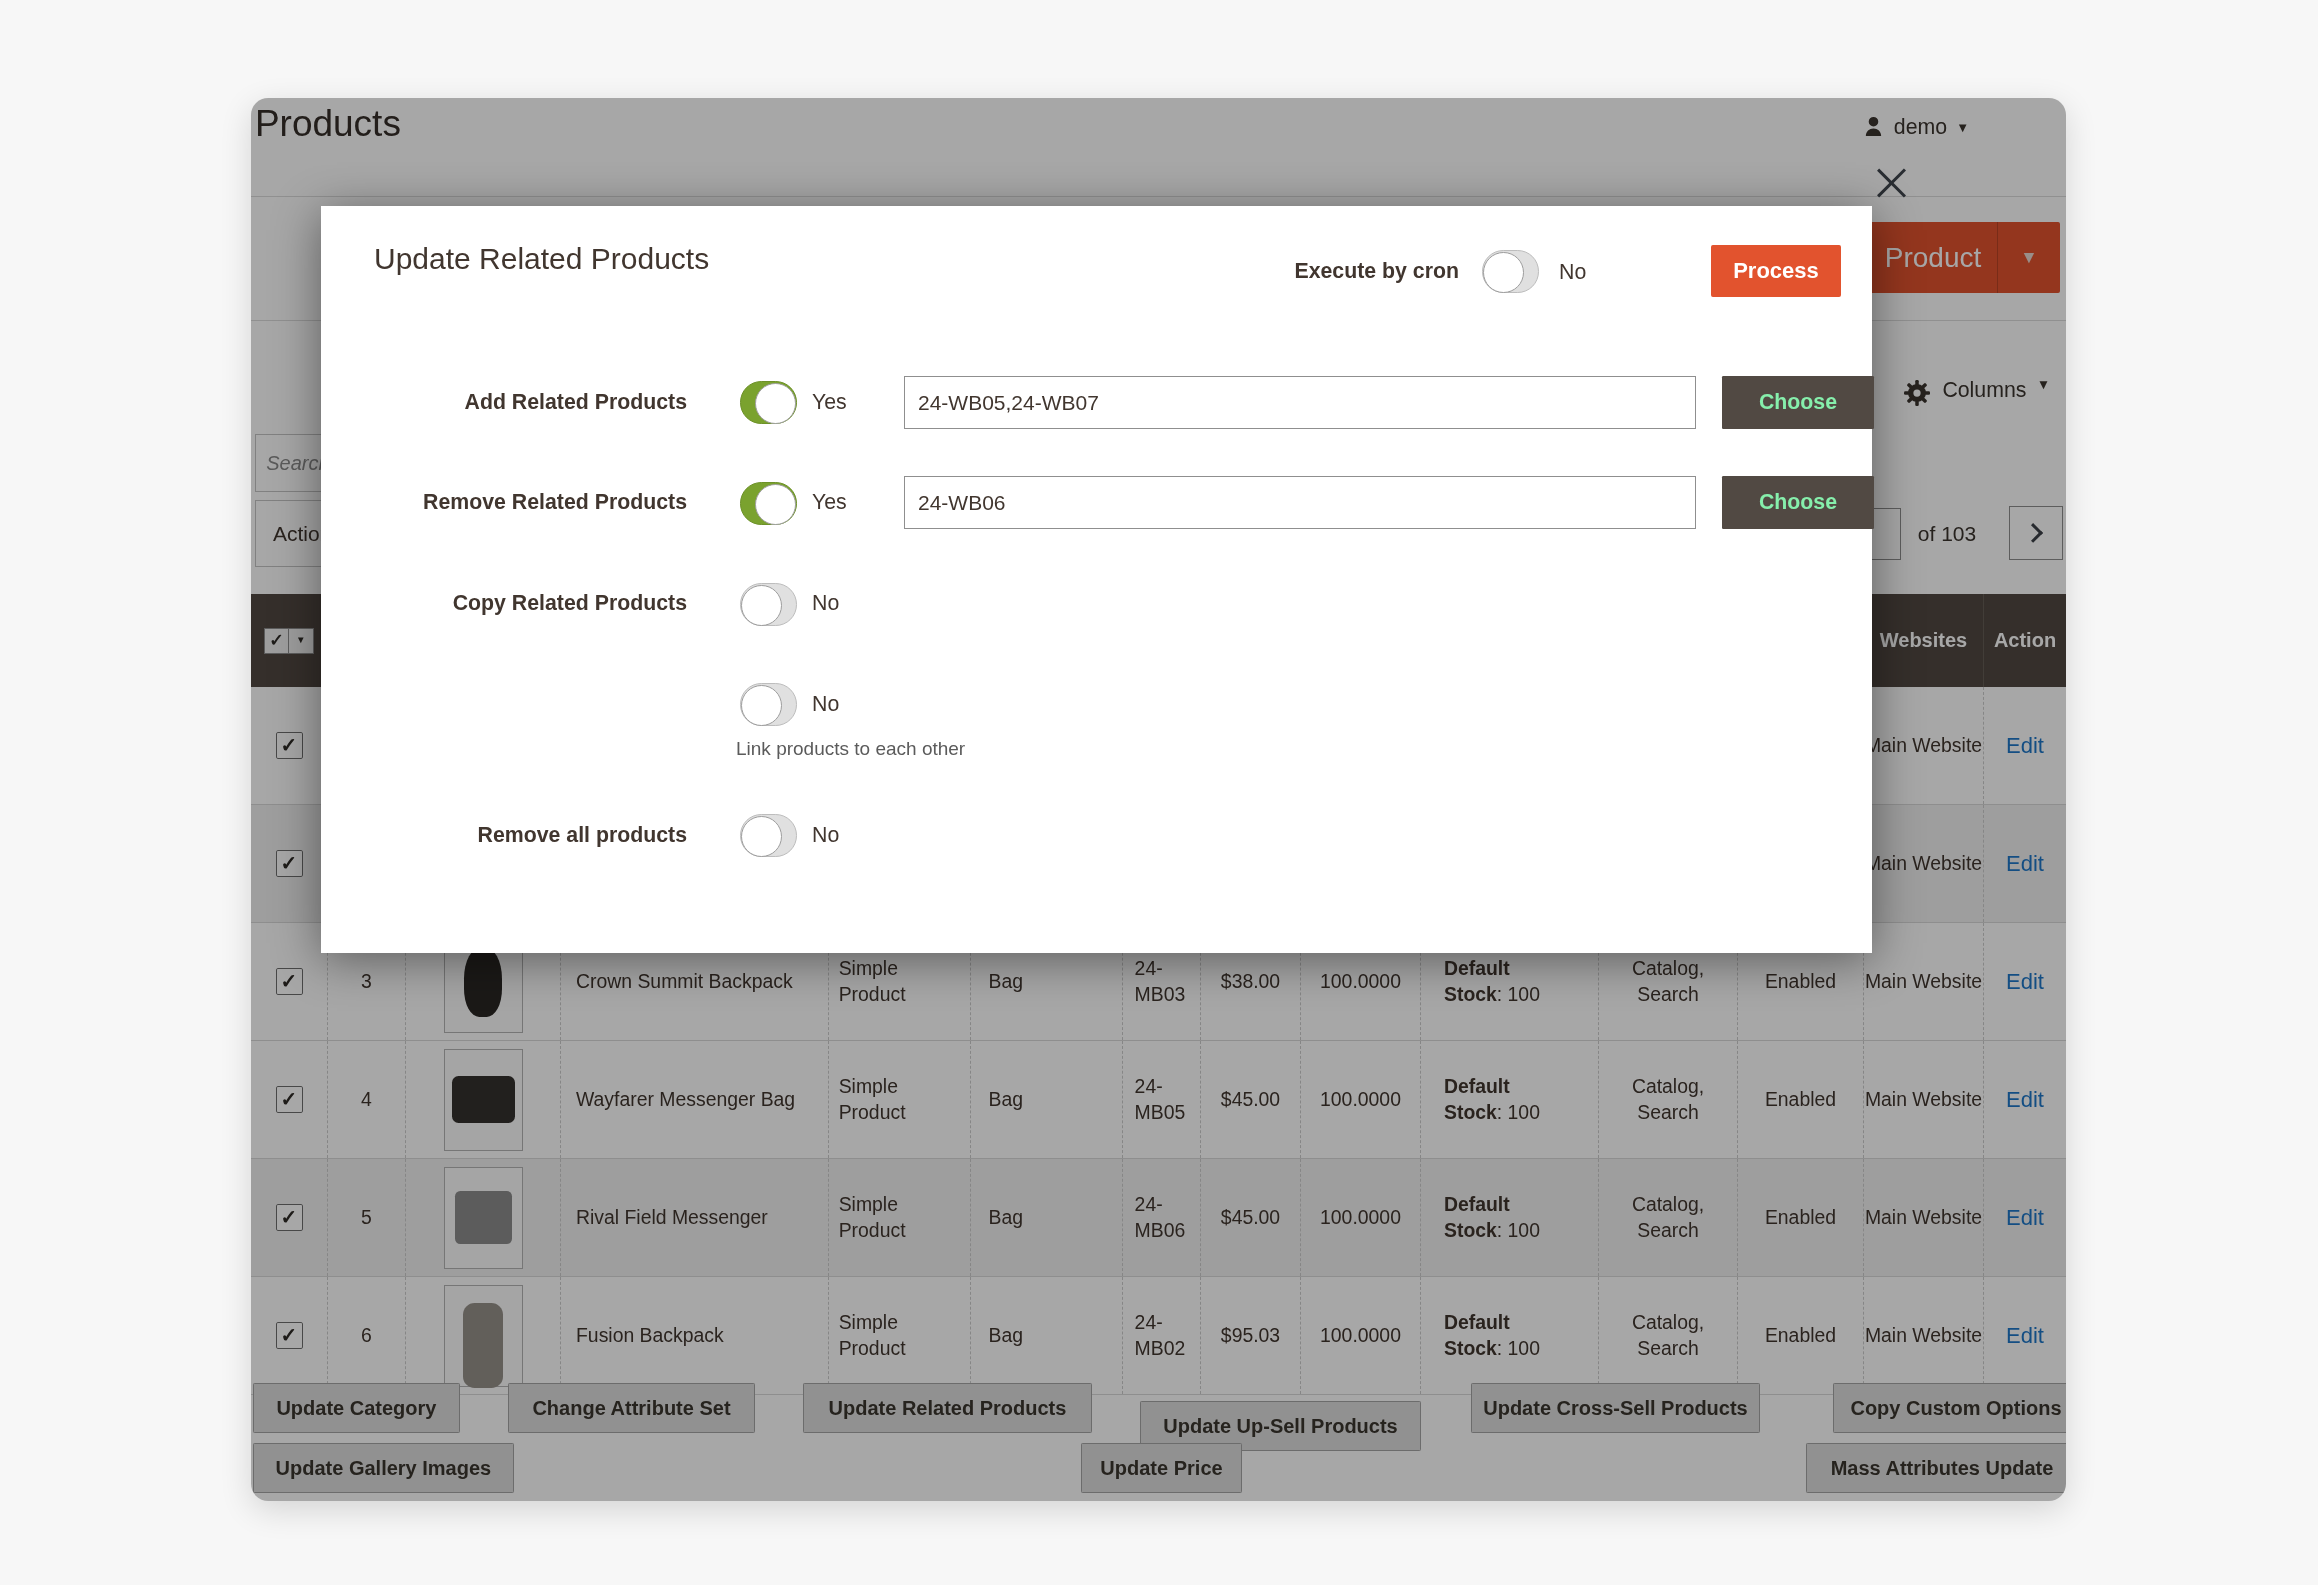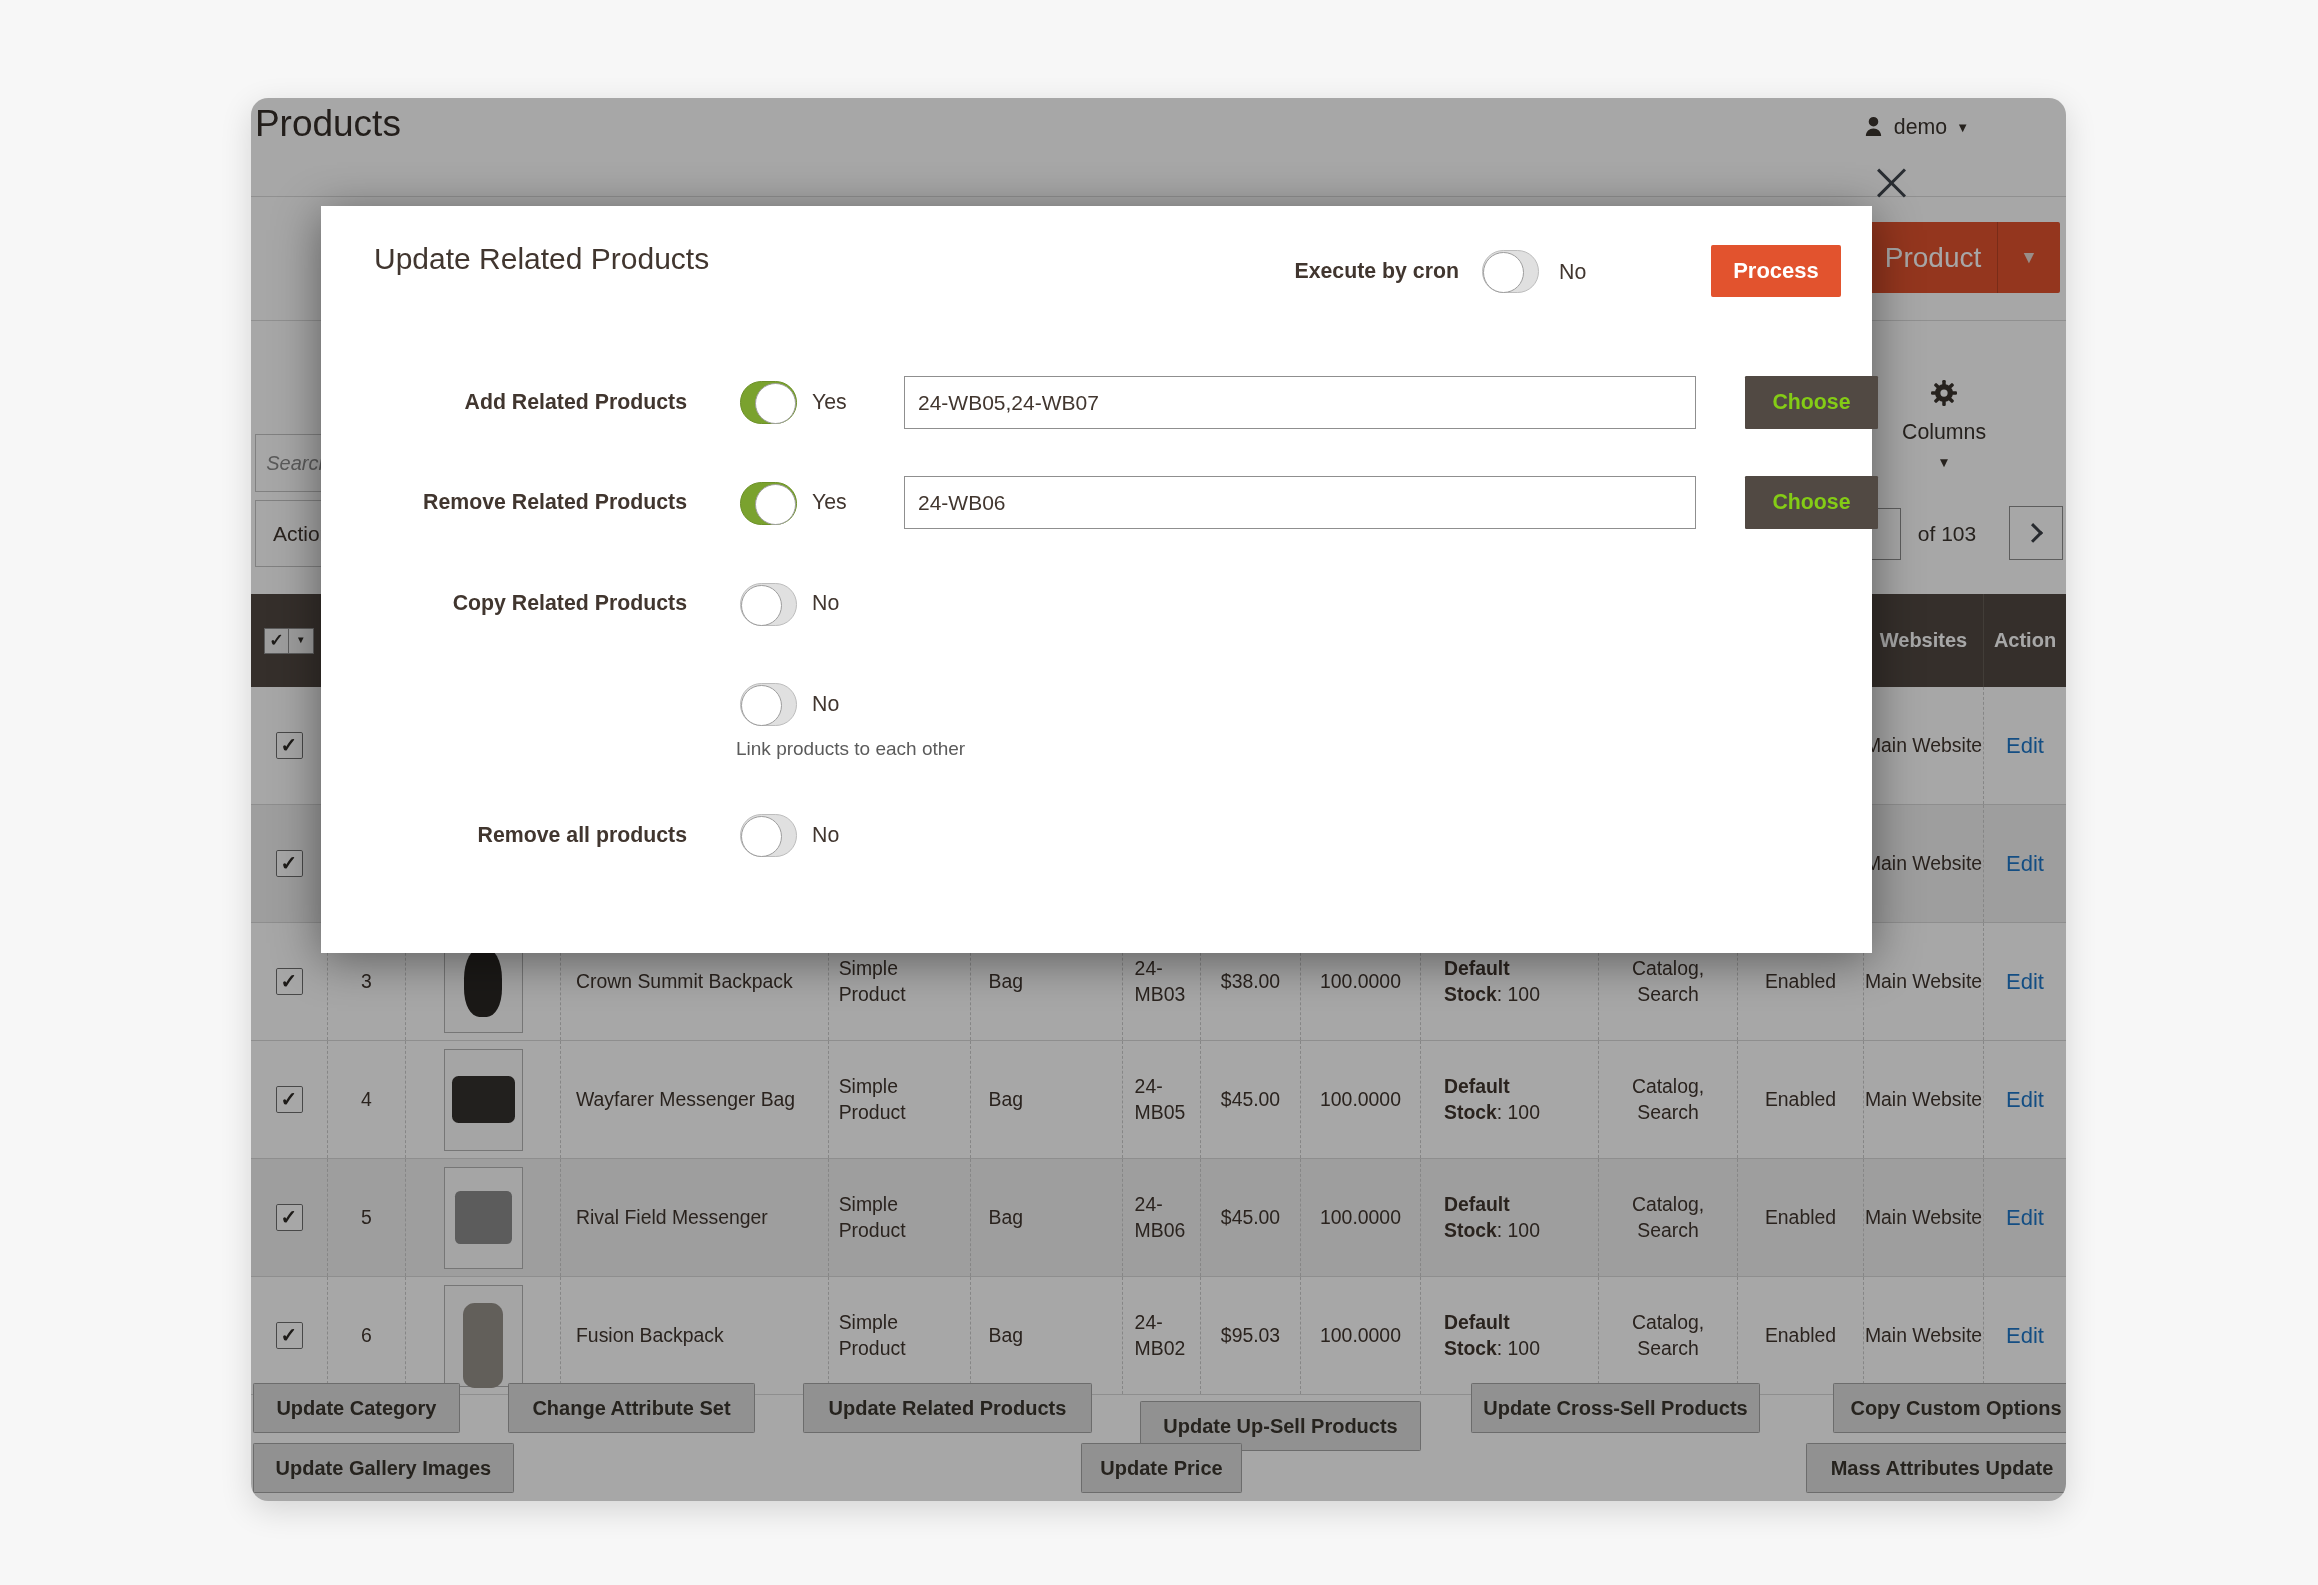--- a/index.html
+++ b/index.html
@@ -34,21 +34,21 @@
   .product-btn .dd { flex:1; display:flex; align-items:center; justify-content:center; }
   .product-btn .caret { color:#ead9d2; font-size:17.5px; }
 
   .search-box { position:absolute; left:3.9px; top:336px; width:294px; height:58px;
                 border:0.6px solid #c6c6c6; background:#fff; display:flex; align-items:center; padding-left:10.4px; }
   .search-box .ph { font-size:20px; font-style:italic; color:#8b8b8b; }
   .actions-box { position:absolute; left:3.9px; top:402px; width:294px; height:67px;
                 border:0.6px solid #c6c6c6; background:#fff; display:flex; align-items:center; padding-left:17px; }
   .actions-box span { font-size:21px; color:#41362f; }
 
-  .columns-ctl { position:absolute; left:1651px; top:280px; height:39px; display:flex; align-items:center; gap:10.4px;flex-direction:column; }
+  .columns-ctl { position:absolute; left:1651px; top:280px; height:39px; display:flex; gap:10.4px; }
   .columns-ctl .lbl { font-size:21.3px; color:#3b342e; }
   .columns-ctl .caret { font-size:13.6px; }
 
   .pg-input { position:absolute; left:1603px; top:410px; width:47px; height:52px;
               border:0.6px solid #8f8f8f; background:#fff; }
   .pg-of { position:absolute; left:1657px; top:410px; width:78px; height:52px; display:flex;
            align-items:center; justify-content:center; font-size:21px; color:#3b342e; }
   .pg-next { position:absolute; left:1758px; top:408px; width:54px; height:54px;
              border:0.6px solid #8f8f8f; background:#fff; display:flex; align-items:center; justify-content:center; cursor:pointer; }
   .pg-next .chev { width:14.2px; height:14.2px; border-top:3.2px solid #3c4148; border-right:3.2px solid #3c4148;
@@ -109,23 +109,23 @@
                   background:#fff; border:1.3px solid #9d9d9d; }
   .switch.off { background:#e0e0e0; border:0.6px solid #bdbdbd; }
   .switch.off .knob { left:0px; }
   .switch.on { background:#7aa22e; border:0.6px solid #6d9129; }
   .switch.on .knob { right:0px; }
 
   .flabel { position:absolute; left:0; width:366px; text-align:right; font-size:21.3px; font-weight:600; line-height:53px; }
   .fstate { position:absolute; left:491px; font-size:21.3px; line-height:53px; }
   .finput { position:absolute; left:583px; width:792px; height:53px; border:0.6px solid #8f8f8f; background:#fff;
             font-size:21px; color:#41362f; padding:0 13px; font-family:"Liberation Sans", sans-serif; }
-  .choose { position:absolute; left:1401px; width:133px; height:53px; background:#514943; color:#84cc16;
+  .choose { position:absolute; left:1401px; width:152px; height:53px; background:#514943; color:#86efac;
             border:none; border-radius:1.3px; font-size:21.3px; font-weight:700;
-            font-family:"Liberation Sans", sans-serif; cursor:pointer;margin-left:23px; }
+            font-family:"Liberation Sans", sans-serif; cursor:pointer; }
   .fnote { position:absolute; left:415px; top:532px; font-size:19px; color:#5b5b5b; }
 </style>
 </head>
 <body>
 
 <div class="screen">
 
   <div class="card">
 
     <div class="page-title">Products</div>

